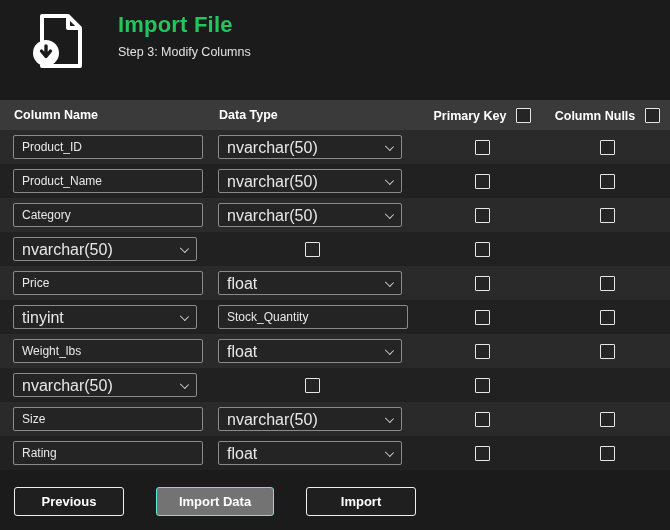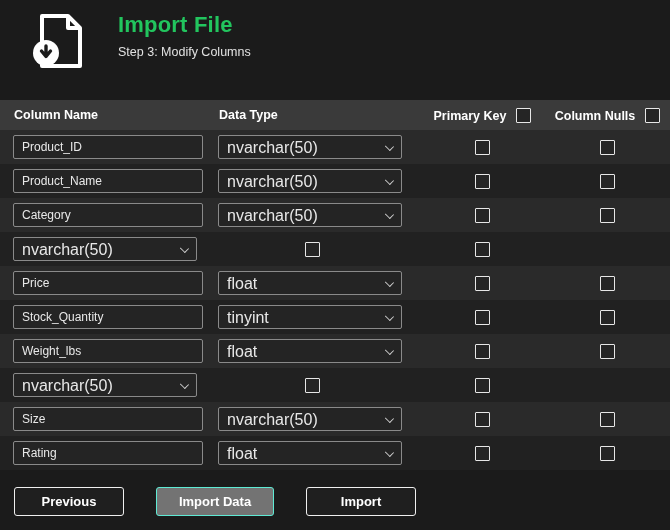--- a/index.html
+++ b/index.html
@@ -263,27 +263,27 @@
     <div class="cell check-cell">
       <input type="checkbox" class="cb-pk" style="">
     </div>
     <div class="cell check-cell">
       <input type="checkbox" class="cb-an" style="">
     </div>
   </div>
 
   <div class="trow grid-cols even">
     <div class="cell">
+      <div class="select-wrap">
+        <select class="type-select"><option>tinyint</option></select>
+        <span class="chevron"></span>
+      </div>
+    </div>
+    <div class="cell">
       <input class="name-input" value="Stock_Quantity" style="">
-    </div>
-    <div class="cell">
-      <div class="select-wrap">
-        <select class="type-select"><option>tinyint</option></select>
-        <span class="chevron"></span>
-      </div>
     </div>
     <div class="cell check-cell">
       <input type="checkbox" class="cb-pk" style="">
     </div>
     <div class="cell check-cell">
       <input type="checkbox" class="cb-an" style="">
     </div>
   </div>
 
   <div class="trow grid-cols odd">

